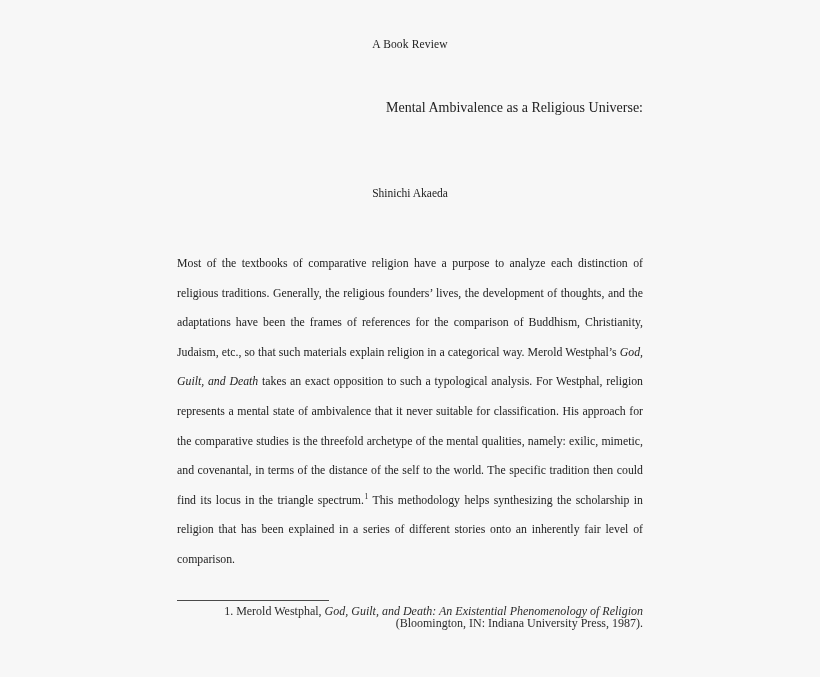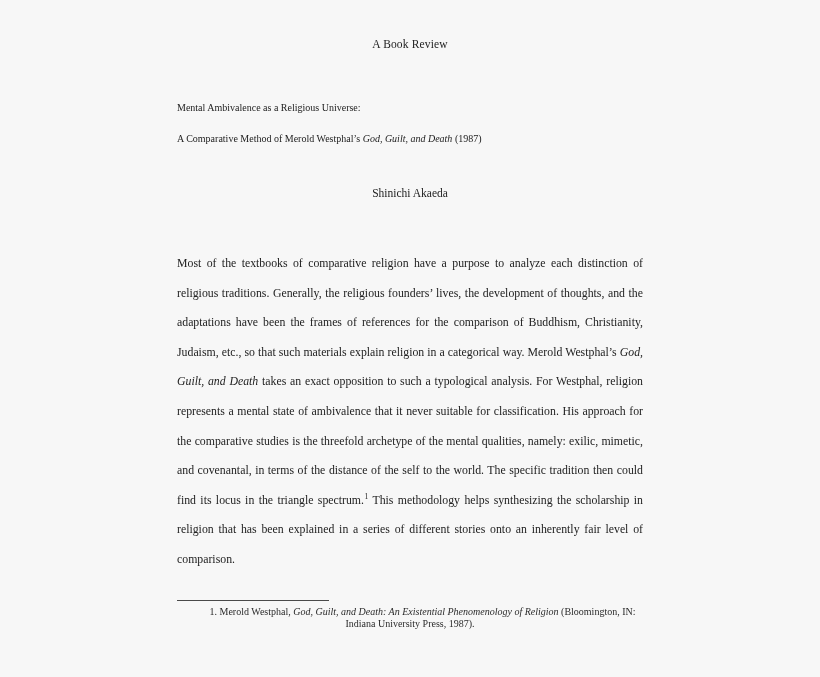--- a/index.html
+++ b/index.html
@@ -32,22 +32,22 @@
 
   .doc-header {
     top: 38px;
     text-align: center;
     font-size: 11.5px;
     letter-spacing: 0.15px;
   }
 
   .title-group {
     top: 92px;
-    text-align: left;
-    font-size: 10px;
+    text-align: right;
+    font-size: 14px;
     line-height: 31px;
   }
   .title-line { white-space: nowrap; }
   .ital { font-style: italic; }
 
   .byline-group {
     top: 178px;
     text-align: center;
     font-size: 11.5px;
     line-height: 31px;
@@ -78,42 +78,39 @@
     top: 600px;
     width: 466px;
   }
   .footnote-rule {
     width: 152px;
     height: 0;
     border-top: 1px solid #4a4a4a;
     margin: 0 0 5px 0;
   }
   .footnote-text {
-    font-size: 10px;
+    font-size: 12px;
     line-height: 11.6px;
-    text-align: center;
+    text-align: right;
     color: #2b2b2b;
   }
   .footnote-text .fn-indent {
     display: inline-block;
     width: 25px;
   }
 </style>
 </head>
 <body>
 
 <div class="page">
 
   <div class="block doc-header">A Book Review</div>
 
   <div class="block title-group">
     <div class="title-line">Mental Ambivalence as a Religious Universe:</div>
-    <div class="title-line">
-      <span>A Comparative Method of Merold Westphal’s </span><span class="ital">God, Guilt, and Death</span><span> (1987)</span>
-    </div>
   </div>
 
   <div class="block byline-group">
     <div>Shinichi Akaeda</div>
   </div>
 
   <div class="block body-text">
     <p><span>Most of the textbooks of comparative religion have a purpose to analyze each distinction of religious traditions. Generally, the religious founders’ lives, the development of thoughts, and the adaptations have been the frames of references for the comparison of Buddhism, Christianity, Judaism, etc., so that such materials explain religion in a categorical way. Merold Westphal’s </span><span class="ital">God, Guilt, and Death</span><span> takes an exact opposition to such a typological analysis. For Westphal, religion represents a mental state of ambivalence that it never suitable for classification. His approach for the comparative studies is the threefold archetype of the mental qualities, namely: exilic, mimetic, and covenantal, in terms of the distance of the self to the world. The specific tradition then could find its locus in the triangle spectrum.</span><sup class="fn-ref">1</sup><span> This methodology helps synthesizing the scholarship in religion that has been explained in a series of different stories onto an inherently fair level of comparison.</span></p>
   </div>
 

